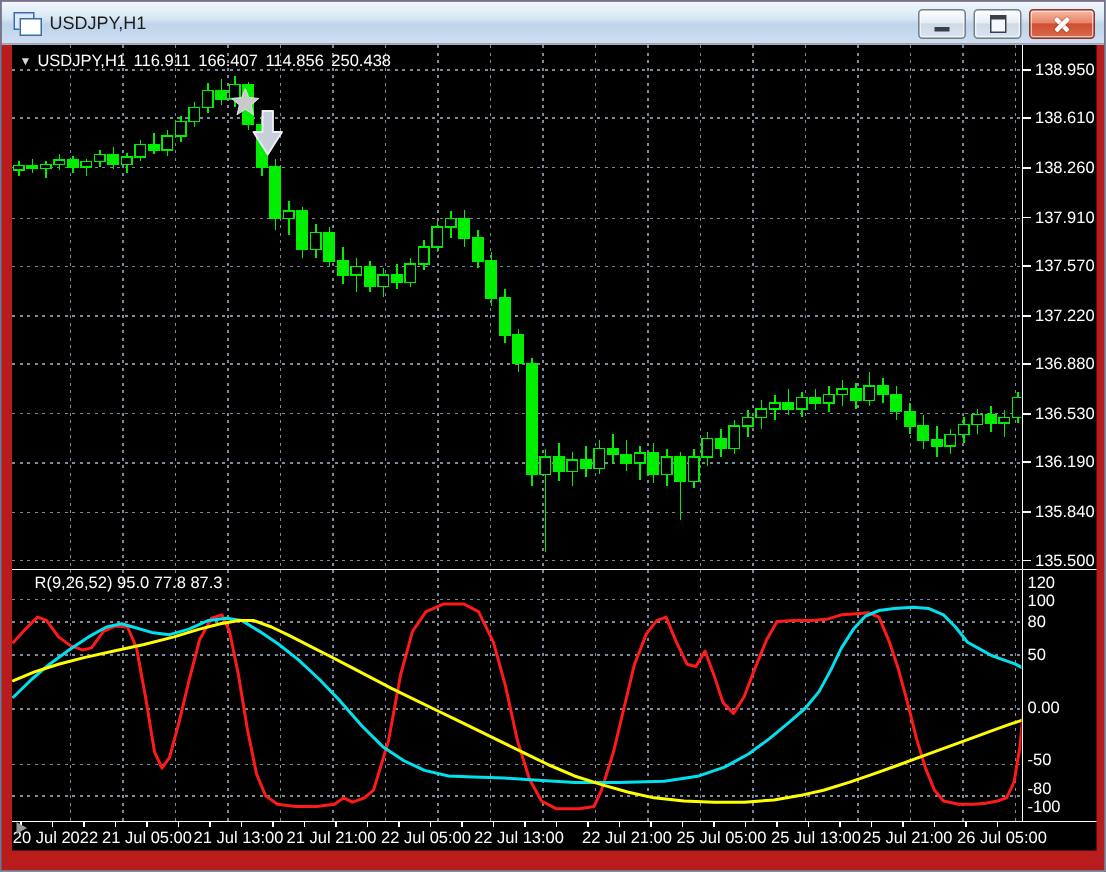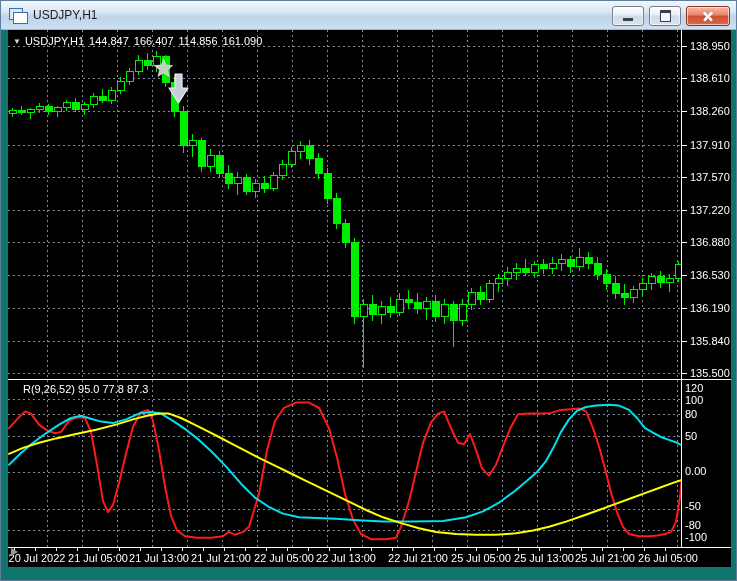--- a/index.html
+++ b/index.html
@@ -1,16 +1,16 @@
 <!DOCTYPE html>
 <html><head>
 <meta charset="utf-8">
 <style>
   html,body{margin:0;padding:0;background:#e8e8e8;font-family:"Liberation Sans",sans-serif;}
-  .window{position:relative;width:737px;height:581px;background:#0f766e;border:1px solid #5f7e9e;box-sizing:border-box;overflow:hidden;}
+  .window{position:relative;width:737px;height:581px;background:#b91c1c;border:1px solid #5f7e9e;box-sizing:border-box;overflow:hidden;}
   
   .titlebar{position:absolute;left:0;top:0;width:100%;height:28px;
     background:linear-gradient(#f2f8fd 0%,#d8e6f4 40%,#bfd4ea 55%,#cddff2 100%);
     border-bottom:1px solid #9db4cc;display:flex;align-items:center;}
   .title-icon{width:18px;height:15px;margin:0 6px 0 8px;position:relative;}
   .title-icon .back{position:absolute;left:0;top:0;width:12px;height:10px;background:#dce9f6;border:1px solid #3c6ea5;}
   .title-icon .front{position:absolute;left:4px;top:4px;width:13px;height:10px;background:#fff;border:1px solid #3c6ea5;}
   .title-text{font-size:12px;color:#1c1c1c;}
   .win-buttons{position:absolute;right:6px;top:5px;display:flex;gap:5px;}
   .wbtn{height:18px;border:1px solid #77808a;border-radius:3px;display:flex;align-items:center;justify-content:center;
@@ -358,21 +358,21 @@
           <text x="345" y="561" fill="#ffffff" font-size="11" text-anchor="middle" font-family="&quot;Liberation Sans&quot;,sans-serif">22 Jul 13:00</text>
           <text x="417" y="561" fill="#ffffff" font-size="11" text-anchor="middle" font-family="&quot;Liberation Sans&quot;,sans-serif">22 Jul 21:00</text>
           <text x="480" y="561" fill="#ffffff" font-size="11" text-anchor="middle" font-family="&quot;Liberation Sans&quot;,sans-serif">25 Jul 05:00</text>
           <text x="543" y="561" fill="#ffffff" font-size="11" text-anchor="middle" font-family="&quot;Liberation Sans&quot;,sans-serif">25 Jul 13:00</text>
           <text x="604" y="561" fill="#ffffff" font-size="11" text-anchor="middle" font-family="&quot;Liberation Sans&quot;,sans-serif">25 Jul 21:00</text>
           <text x="667" y="561" fill="#ffffff" font-size="11" text-anchor="middle" font-family="&quot;Liberation Sans&quot;,sans-serif">26 Jul 05:00</text>
         </g>
       </svg>
 
     <div class="overlay ohlc-line">
-      <span class="dd">▼</span><span>USDJPY,H1</span><span>144.847</span><span>166.407</span><span>114.856</span><span>161.090</span>
+      <span class="dd">▼</span><span>USDJPY,H1</span><span>116.911</span><span>166.407</span><span>114.856</span><span>250.438</span>
     </div>
 
     <div class="overlay ind-label">R(9,26,52) 95.0 77.8 87.3</div>
 
     <div class="marker" id="star-marker" style="left: 146px; top: 29px;">
       <svg width="19" height="18" viewBox="0 0 19 18">
         <polygon points="9.5,0 11.9,6 18.6,6.6 13.5,11 15,17.5 9.5,13.9 4,17.5 5.5,11 0.4,6.6 7.1,6" fill="#c9c9c9" stroke="#e8e8e8" stroke-width="0.6"></polygon>
       </svg>
     </div>
     <div class="marker" id="arrow-marker" style="left: 159px; top: 43px;">

